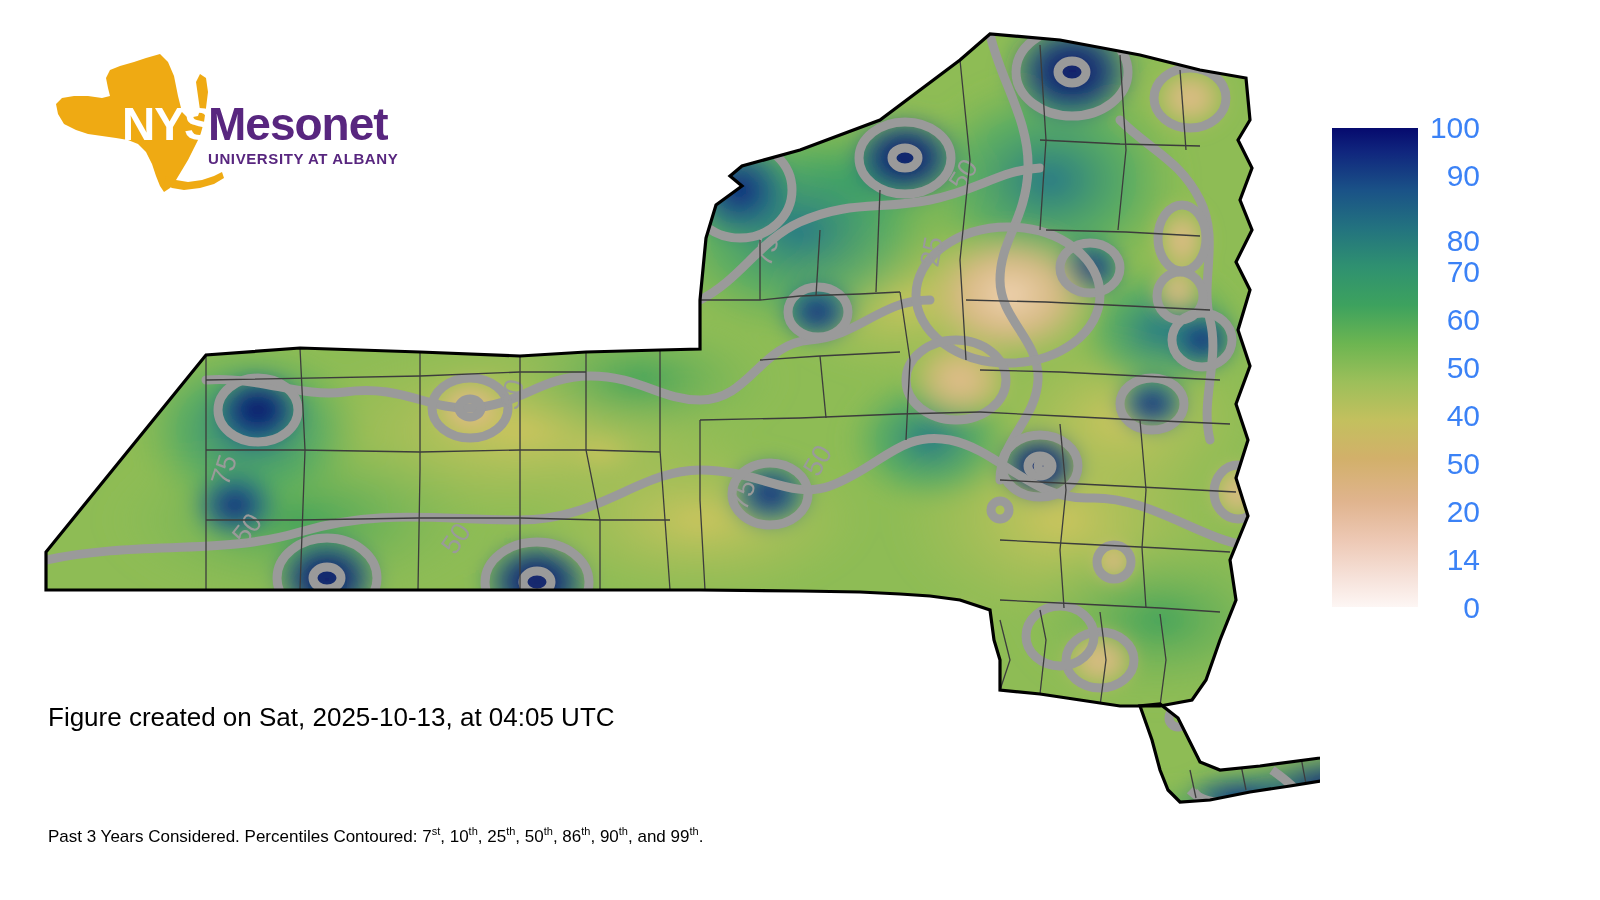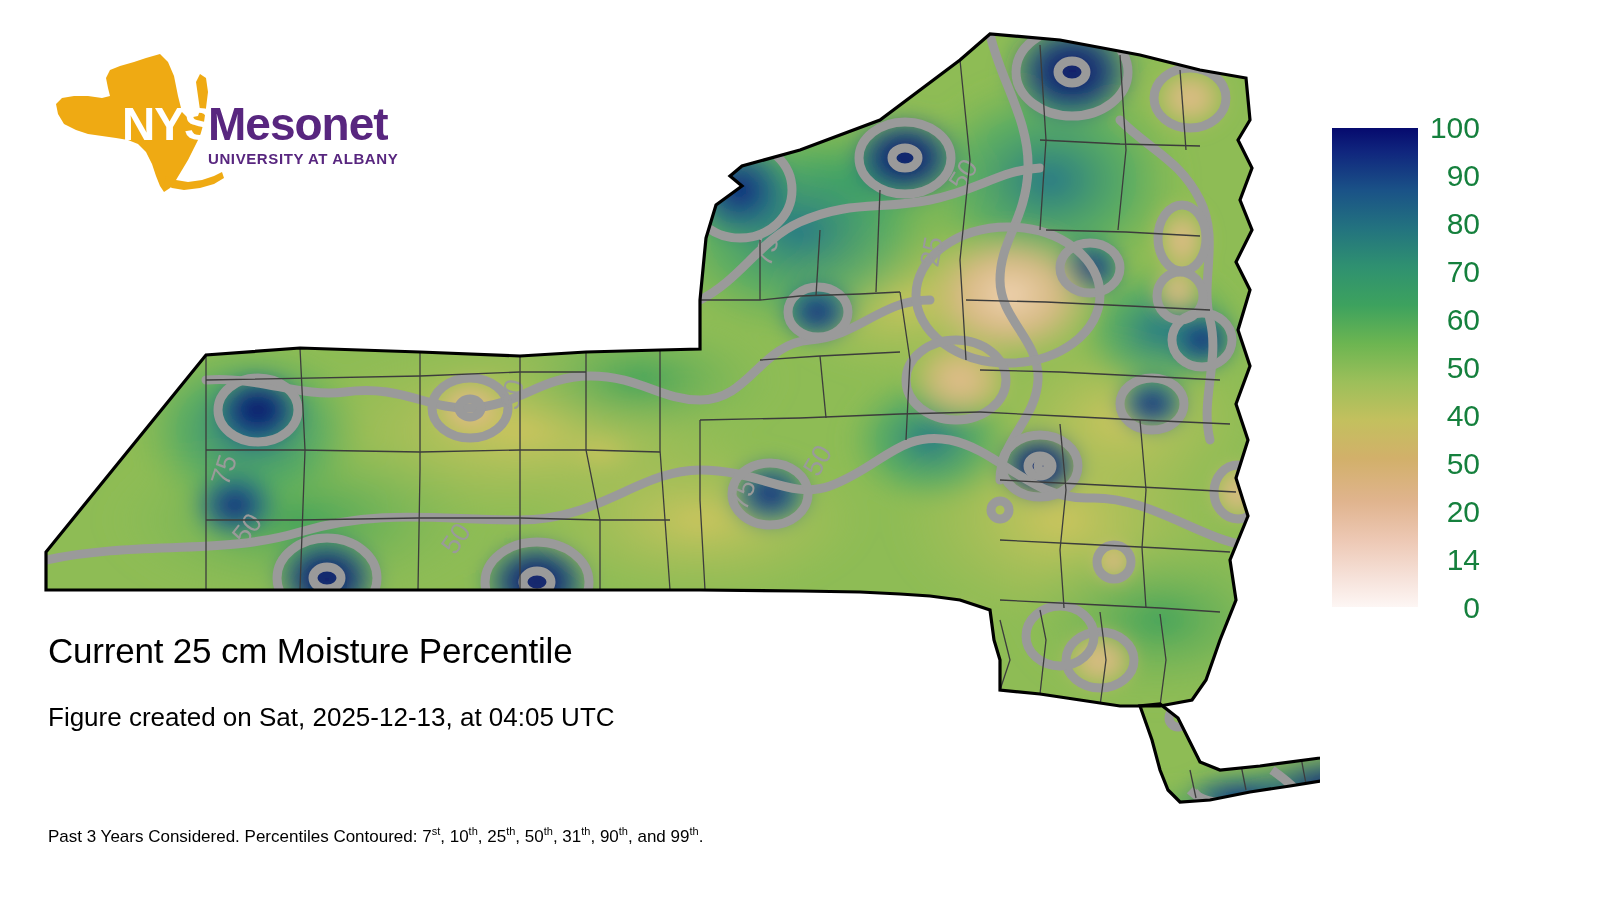--- a/index.html
+++ b/index.html
@@ -76,21 +76,21 @@
     width: 60px;
     height: 520px;
   }
   .cb-label {
     position: absolute;
     right: 0px;
     width: 58px;
     text-align: right;
     font-size: 30px;
     line-height: 30px;
-    color: #15803d;
+    color: #3b82f6;
     font-family: "Liberation Sans", sans-serif;
   }
 
   
   #title-text {
     position: absolute;
     left: 48px;
     top: 631px;
     font-size: 35px;
     line-height: 40px;
@@ -392,31 +392,30 @@
       <text x="160" y="112" font-family="Liberation Sans, sans-serif" font-weight="bold" font-size="15" fill="#58267F" letter-spacing="0.6">UNIVERSITY AT ALBANY</text>
     </svg>
   </div>
 
   <div id="colorbar-wrap">
     <div id="colorbar"></div>
   </div>
   <div id="cb-labels">
     <div class="cb-label" style="top:5px">100</div>
     <div class="cb-label" style="top:53px">90</div>
-    <div class="cb-label" style="top:101px">80</div>
+    <div class="cb-label" style="top:118px">80</div>
     <div class="cb-label" style="top:149px">70</div>
     <div class="cb-label" style="top:197px">60</div>
     <div class="cb-label" style="top:245px">50</div>
     <div class="cb-label" style="top:293px">40</div>
     <div class="cb-label" style="top:341px">50</div>
     <div class="cb-label" style="top:389px">20</div>
     <div class="cb-label" style="top:437px">14</div>
     <div class="cb-label" style="top:485px">0</div>
   </div>
 
-  <div id="title-text">Current 25 cm Moisture Percentile</div>
-  <div id="subtitle-1">Figure created on Sat, 2025-12-13, at 04:05 UTC</div>
+  <div id="subtitle-1">Figure created on Sat, 2025-10-13, at 04:05 UTC</div>
 
   <div id="footnote">
-    <span>Past 3 Years Considered. Percentiles Contoured: 7</span><sup>st</sup><span>, 10</span><sup>th</sup><span>, 25</span><sup>th</sup><span>, 50</span><sup>th</sup><span>, 31</span><sup>th</sup><span>, 90</span><sup>th</sup><span>, and 99</span><sup>th</sup><span>.</span>
+    <span>Past 3 Years Considered. Percentiles Contoured: 7</span><sup>st</sup><span>, 10</span><sup>th</sup><span>, 25</span><sup>th</sup><span>, 50</span><sup>th</sup><span>, 86</span><sup>th</sup><span>, 90</span><sup>th</sup><span>, and 99</span><sup>th</sup><span>.</span>
   </div>
 
 </div>
 
 </body></html>

